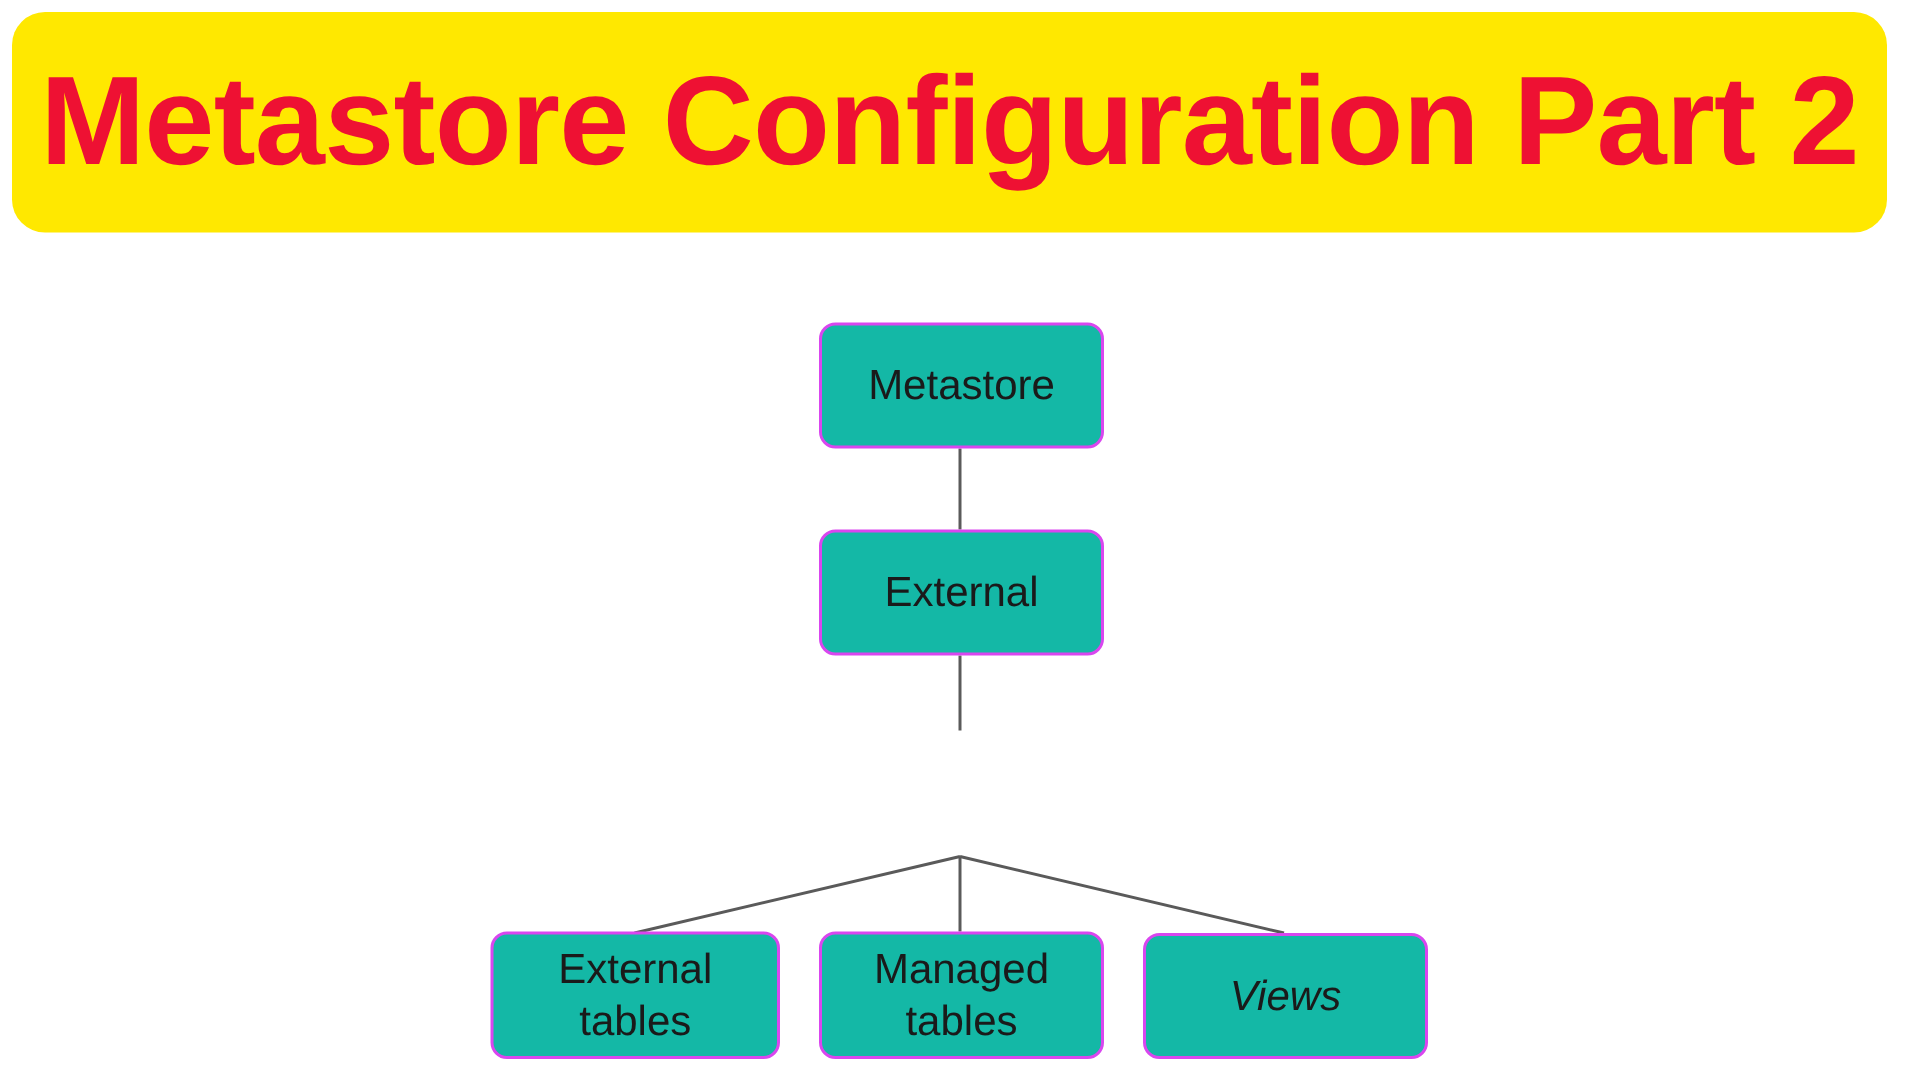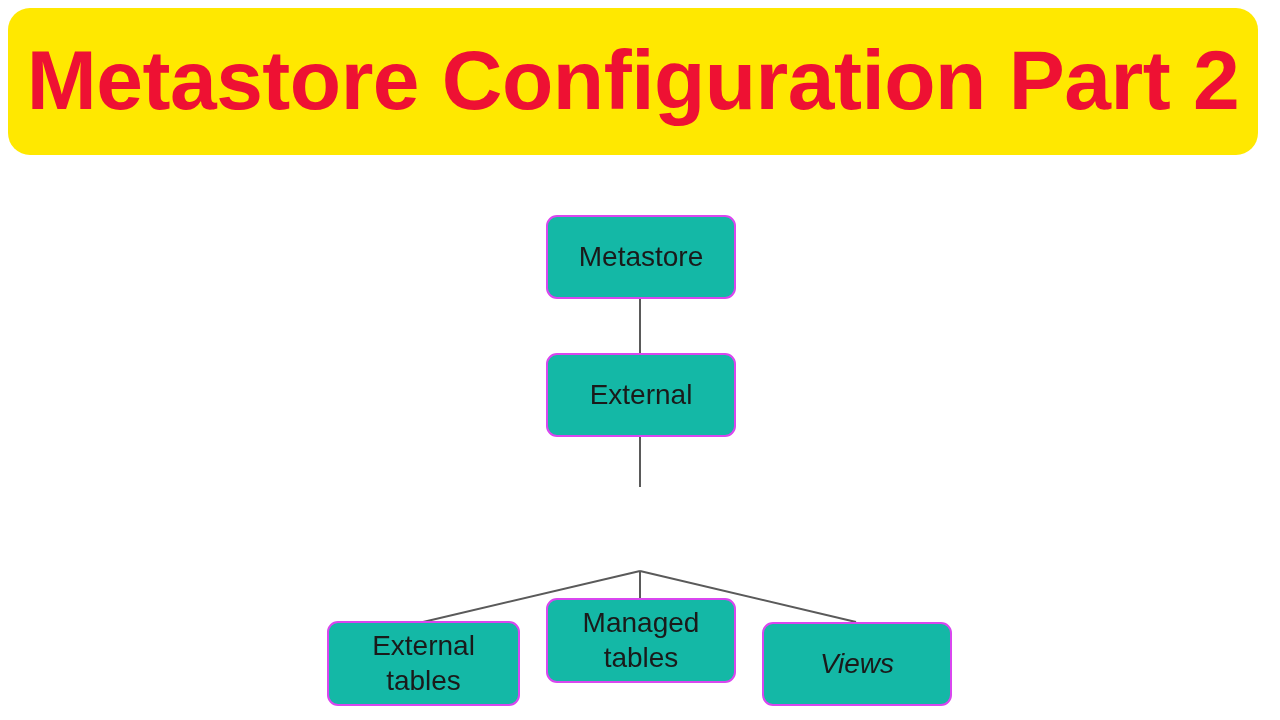--- a/index.html
+++ b/index.html
@@ -83,21 +83,21 @@
     line-height: 1.22;
     white-space: pre-line;
     display: block;
   }
 
   
   #node-metastore       { left: 546px; top: 215px; width: 190px; height: 84px; }
   #node-catalogs        { left: 546px; top: 353px; width: 190px; height: 84px; }
   #node-schemas         { left: 546px; top: 487px; width: 190px; height: 84px; }
   #node-external-tables { left: 327px; top: 621px; width: 193px; height: 85px; }
-  #node-managed-tables  { left: 546px; top: 598px; width: 190px; height: 85px; }
+  #node-managed-tables  { left: 546px; top: 621px; width: 190px; height: 85px; }
   #node-views           { left: 762px; top: 622px; width: 190px; height: 84px; font-style: italic; }
 </style>
 </head>
 <body>
 
 <div id="slide">
 
   <div id="title-banner">
     <h1 id="title-text">Metastore Configuration Part 2</h1>
   </div>

